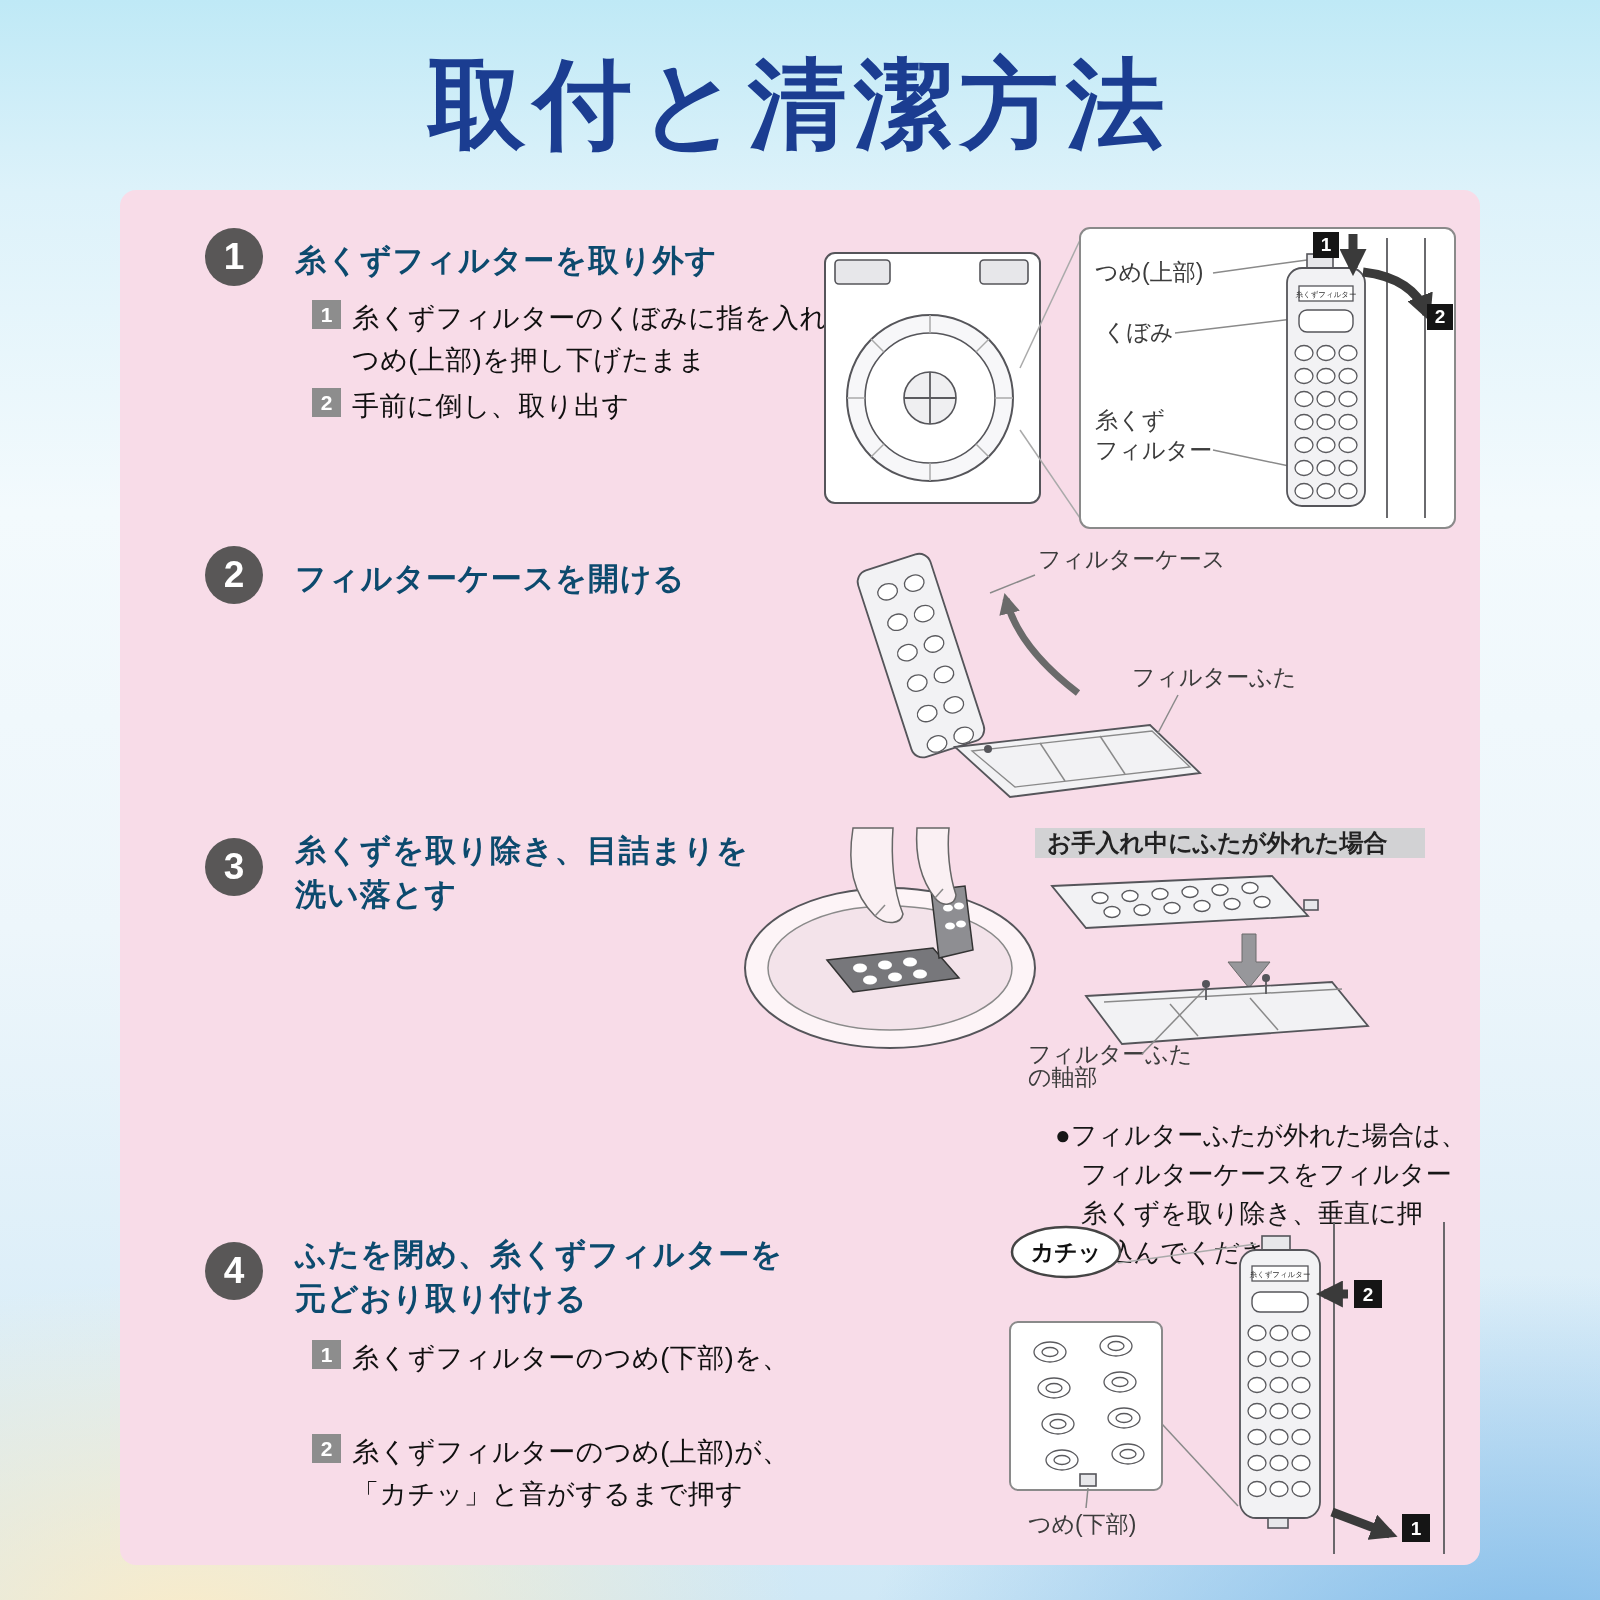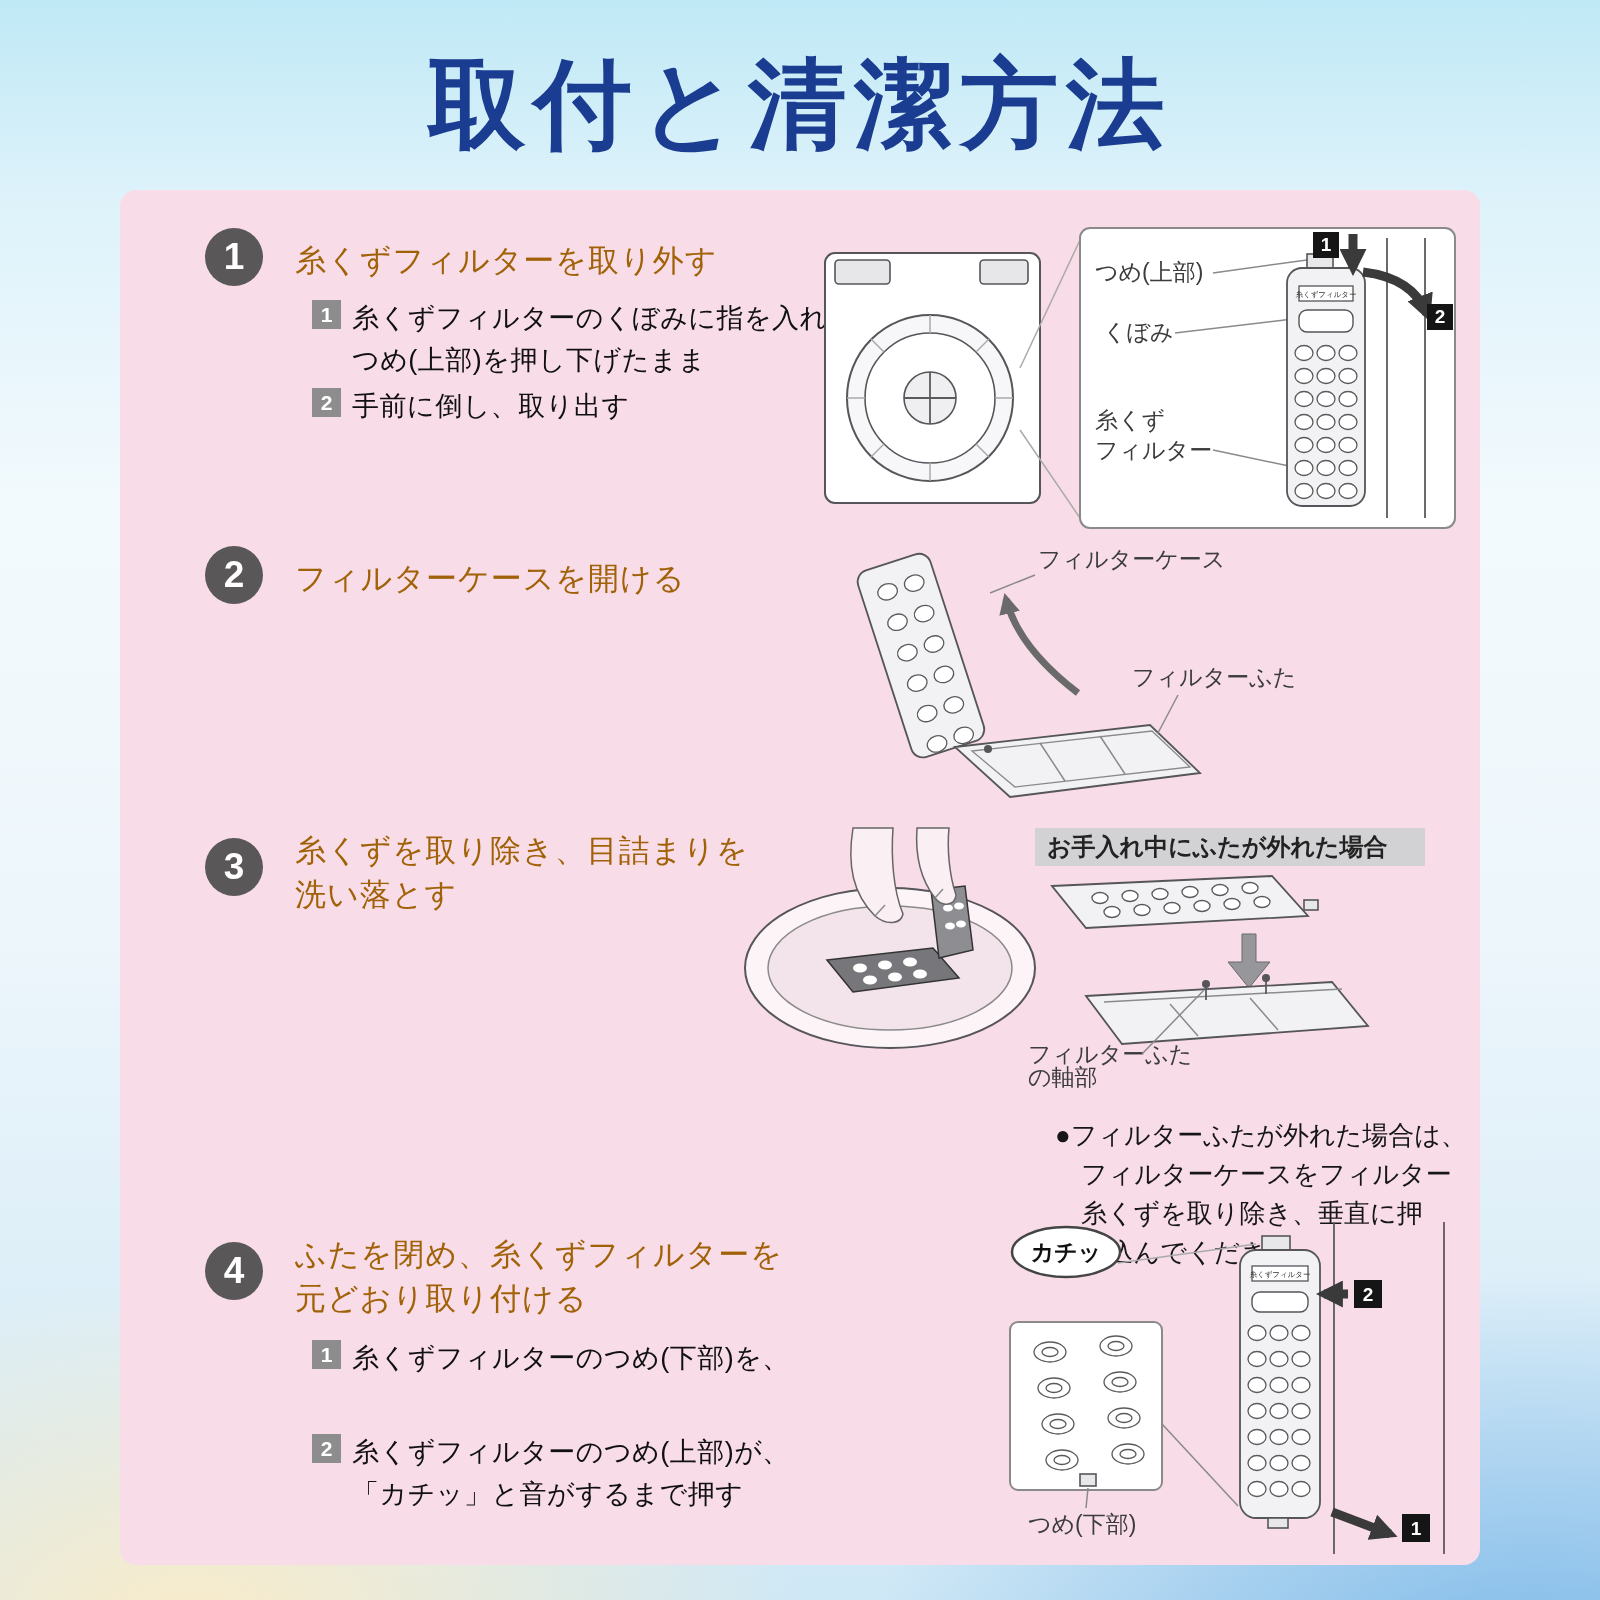--- a/index.html
+++ b/index.html
@@ -9,25 +9,25 @@
       radial-gradient(ellipse 900px 520px at 12% 102%, rgba(253,236,198,0.95), rgba(253,236,198,0) 68%),
       radial-gradient(ellipse 1000px 620px at 96% 106%, rgba(118,180,231,0.95), rgba(118,180,231,0) 68%),
       linear-gradient(180deg,#bfe9f6 0%,#ddf2fa 12%,#f3fafd 32%,#edf6fb 58%,#cfe8f6 100%);}
   .title{position:absolute;top:40px;left:0;width:100%;text-align:center;
     font-family:Liberation Mono, monospace;font-weight:bold;font-size:98px;
     color:#1b3d91;letter-spacing:8px;}
   .panel{position:absolute;left:120px;top:190px;width:1360px;height:1375px;
     background:#f8dce8;border-radius:16px;}
   .step-circle{position:absolute;width:58px;height:58px;border-radius:50%;background:#595757;
     color:#fff;font-size:37px;font-weight:bold;display:flex;align-items:center;justify-content:center;}
-  .heading{position:absolute;font-size:31px;font-weight:normal;color:#a16207;letter-spacing:1px;white-space:nowrap;}
+  .heading{position:absolute;font-size:31px;font-weight:bold;color:#0c4a6e;letter-spacing:1px;white-space:nowrap;}
   .ss-num{position:absolute;width:29px;height:29px;background:#8d8d8d;color:#fff;
     font-size:21px;font-weight:bold;display:flex;align-items:center;justify-content:center;}
   .ss-text{position:absolute;font-size:27px;color:#101010;letter-spacing:0.5px;white-space:nowrap;}
-  .note-header{position:absolute;background:#d2d2d4;height:38px;display:flex;align-items:center;
+  .note-header{position:absolute;background:#d2d2d4;height:30px;display:flex;align-items:center;
     padding:0 12px;font-size:24px;font-weight:bold;color:#222;white-space:nowrap;}
   .bullet-block{position:absolute;width:410px;margin-top:24px;}
   .bullet-line{font-size:26px;color:#161616;line-height:39px;white-space:nowrap;}
   .bullet-line.indent{padding-left:26px;}
   svg{position:absolute;overflow:visible;}
   svg text{font-family:"Liberation Sans",sans-serif;}
   .part{fill:#f2f2f4;stroke:#55555a;stroke-width:1.8;}
   .part-d{fill:#e7e7ea;stroke:#55555a;stroke-width:1.6;}
   .whitebox{fill:#ffffff;stroke:#8a8a8a;stroke-width:2;}
   .mesh{fill:#ffffff;stroke:#5a5a5e;stroke-width:1.3;}

